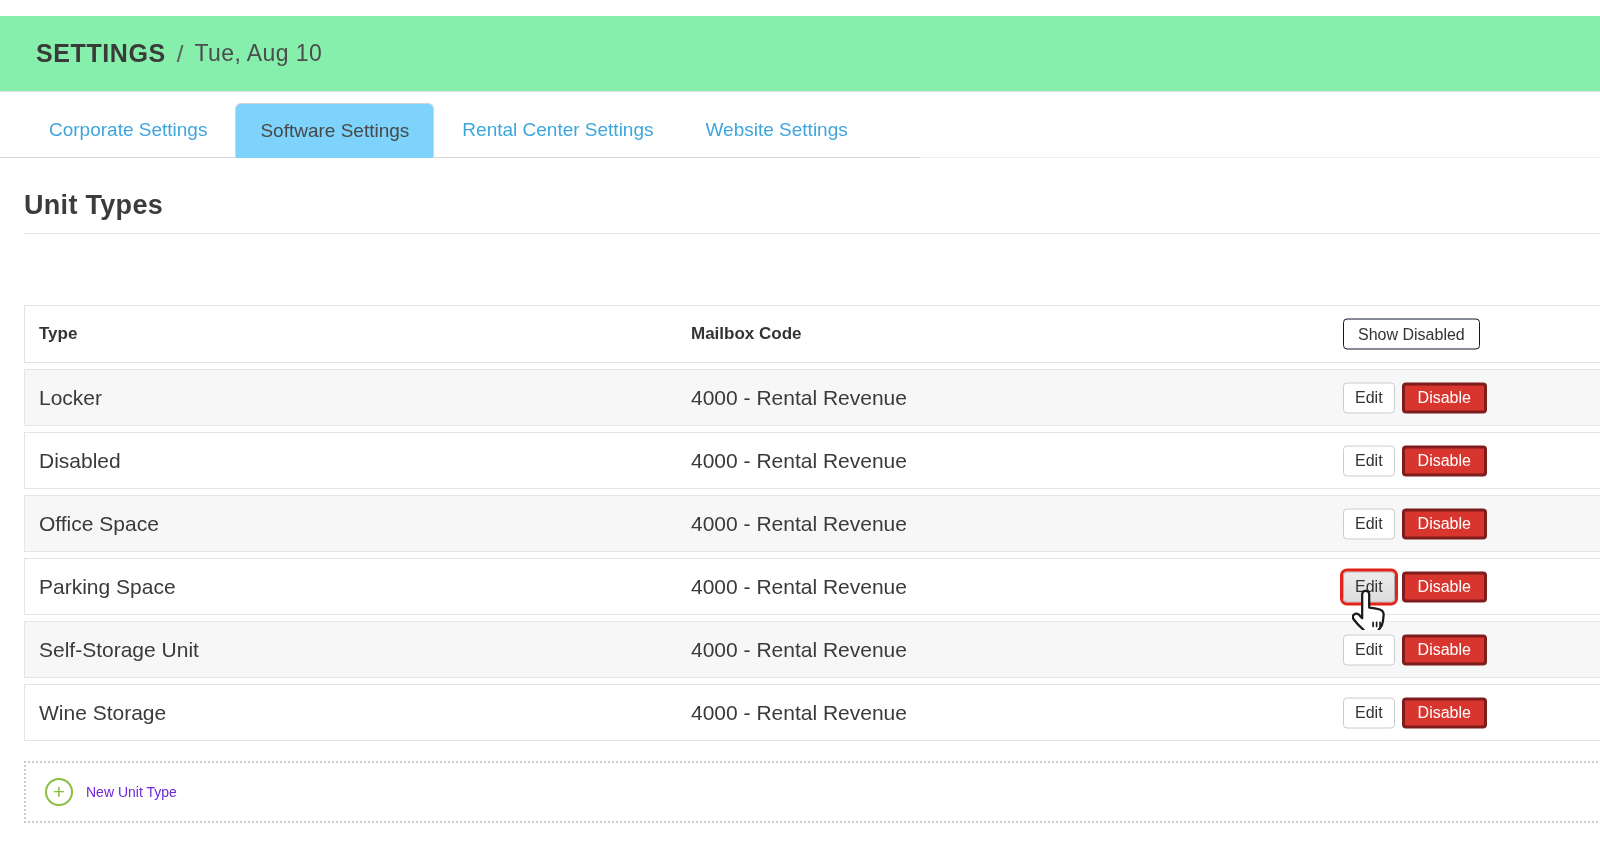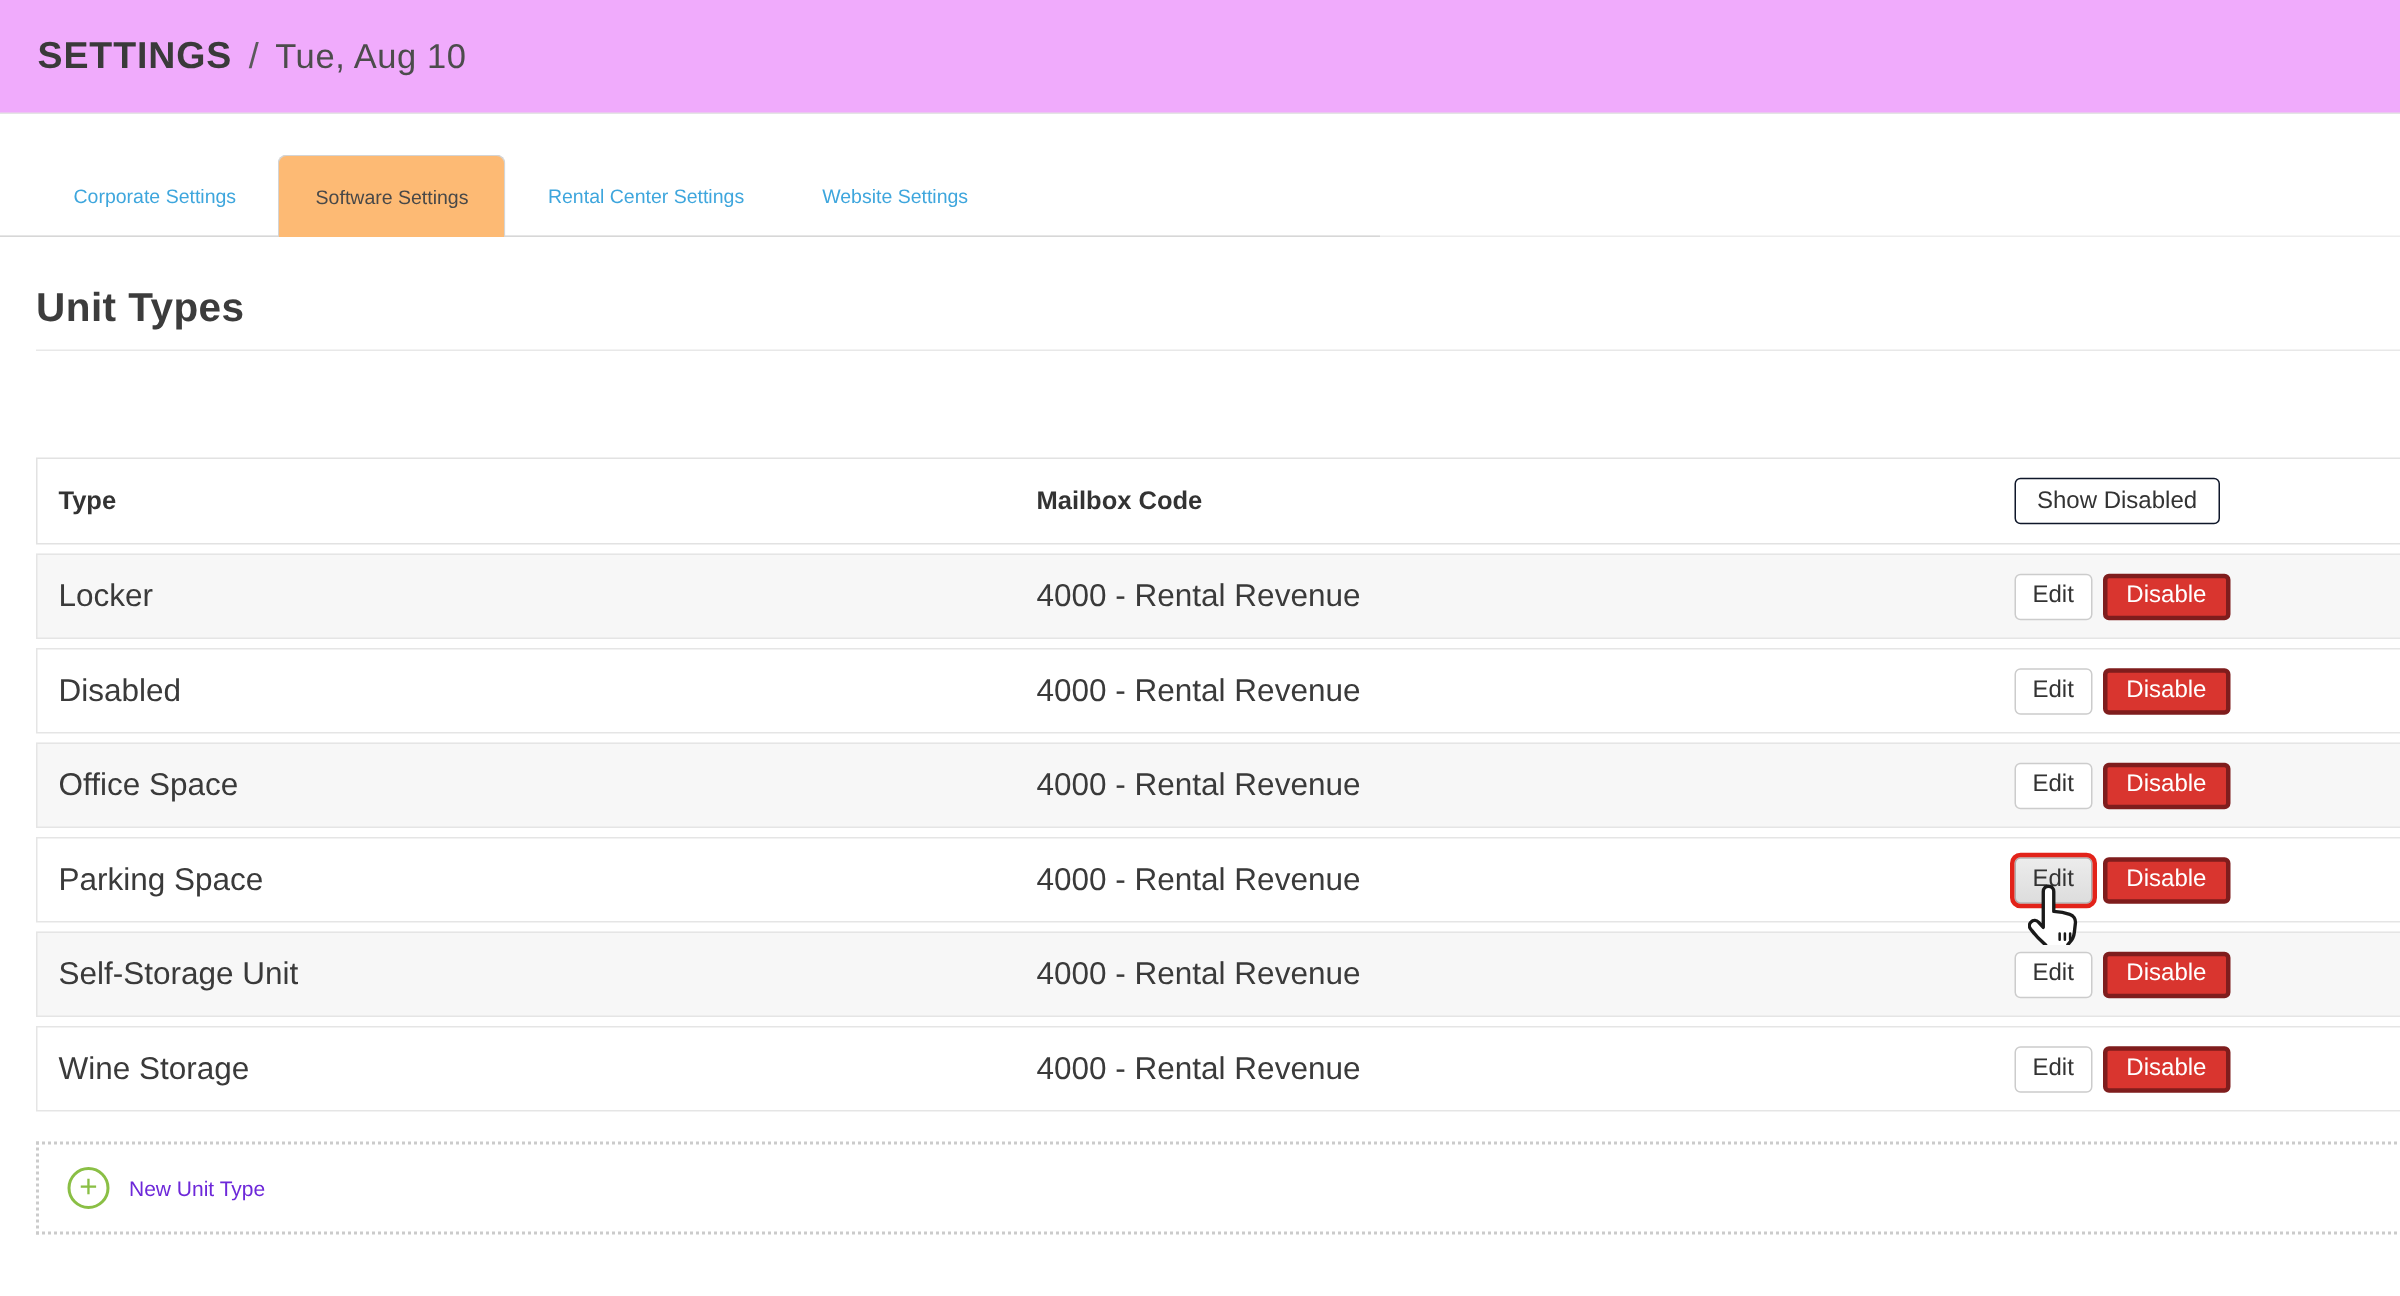--- a/index.html
+++ b/index.html
@@ -1,34 +1,34 @@
 <!DOCTYPE html>
 <html><head>
 <meta charset="utf-8">
 <style>
   * { margin:0; padding:0; box-sizing:border-box; }
   html,body { width:1600px; height:864px; overflow:hidden; background:#fff;
               font-family:"Liberation Sans", sans-serif; color:#333; }
   #app { position:relative; width:1600px; height:864px; background:#fff; }
 
   
-  .top-header { position:absolute; top:0; left:0; width:1600px; height:76px;
+  .top-header { position:absolute; top:16px; left:0; width:1600px; height:76px;
                 border-bottom:1px solid #e4e4e4; display:flex; align-items:center;
-                padding-left:25px; gap:11px; background:#f0abfc; }
+                padding-left:36px; gap:11px; background:#86efac; }
   .app-title { font-size:25px; font-weight:bold; color:#3a3a3a; letter-spacing:.6px; }
   .crumb-sep { font-size:24px; color:#5a5a5a; font-weight:300; }
   .page-date { font-size:23px; color:#4c4c4c; font-weight:300; letter-spacing:.4px; }
 
   
   .tab-line-light { position:absolute; top:157px; left:0; width:1600px; height:1px; background:#ececec; }
   .tab-line-dark  { position:absolute; top:157px; left:0; width:920px;  height:1px; background:#d7d7d7; }
   .tabs { position:absolute; top:103px; left:25px; display:flex; gap:4px; z-index:2; }
   .tab { height:54px; padding:0 24px; display:flex; align-items:center;
-         font-size:13px; color:#3ea6dd; cursor:pointer; white-space:nowrap; }
-  .tab.active { background:#fdba74; border:1px solid #d4d4d4; border-bottom:none;
+         font-size:19px; color:#3ea6dd; cursor:pointer; white-space:nowrap; }
+  .tab.active { background:#7dd3fc; border:1px solid #d4d4d4; border-bottom:none;
                 border-radius:6px 6px 0 0; color:#484848; height:55px; }
 
   
   .heading { position:absolute; top:190px; left:24px; font-size:27px; font-weight:bold;
              color:#3c3c3c; letter-spacing:.3px; }
   .heading-rule { position:absolute; top:233px; left:24px; width:1576px; height:1px; background:#e8e8e8; }
 
   
   .unit-table { position:absolute; top:305px; left:24px; width:1590px; }
   .thead { height:58px; border:1px solid #e2e2e2; background:#fff; position:relative; }

